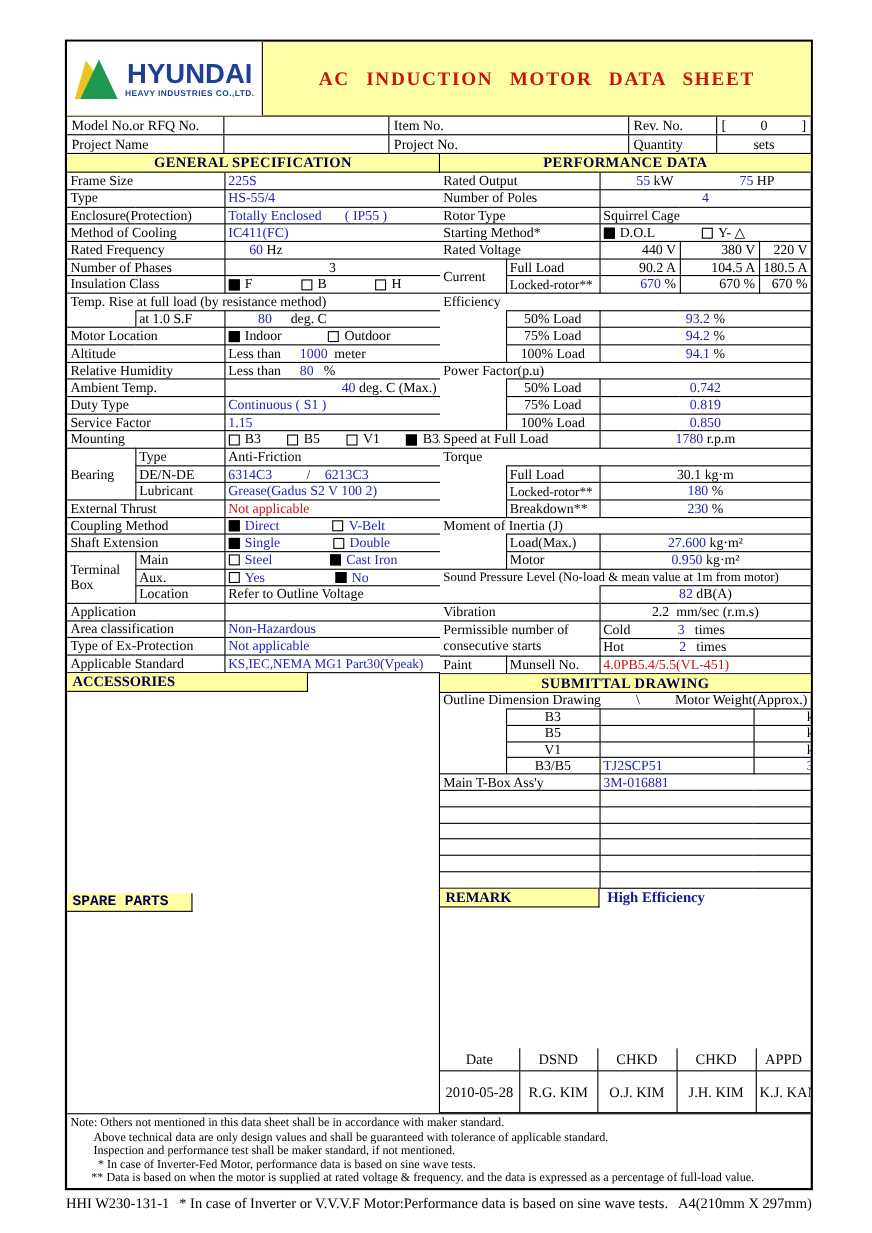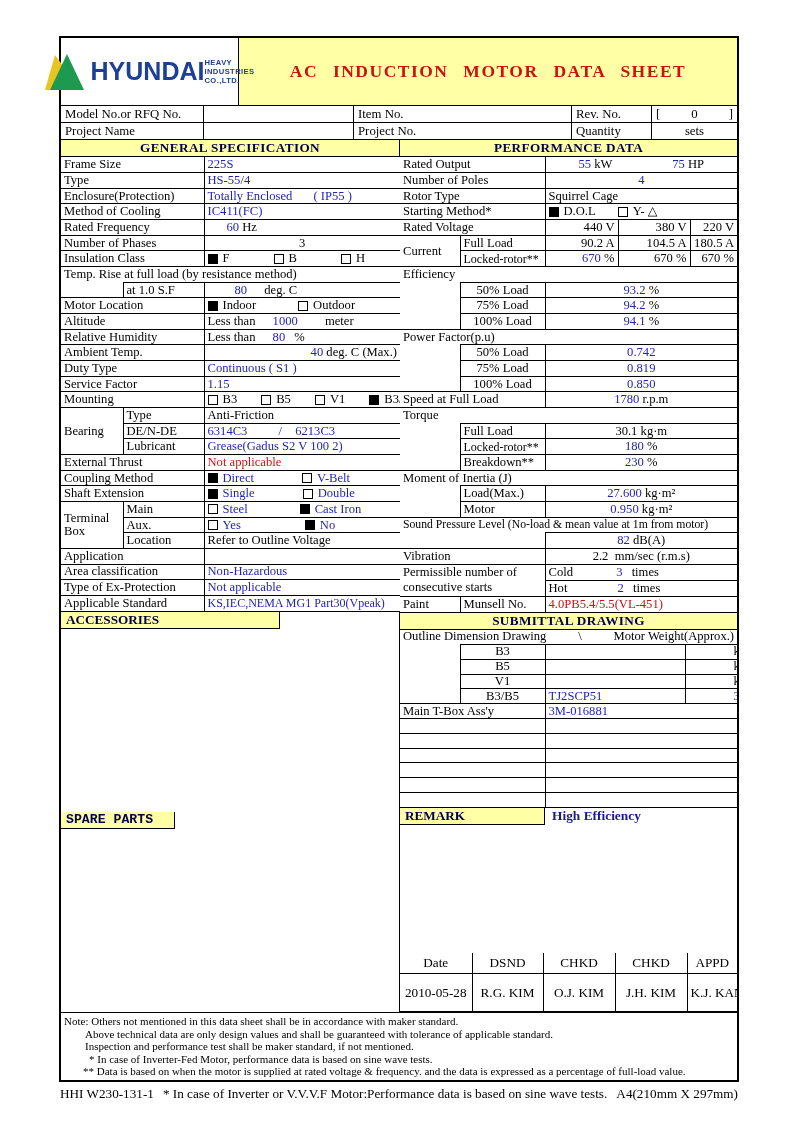--- a/index.html
+++ b/index.html
@@ -13,21 +13,21 @@
   .hdr { height:68px; display:flex; background:#ffffa6; border-bottom:1px solid #000; }
   .logo-cell { width:178px; background:#fff; border-right:1px solid #000;
                display:flex; align-items:center; justify-content:center; gap:6px; }
   .logo-tri { position:relative; width:40px; height:36px; flex:none; }
   .logo-tri .y { position:absolute; left:0; top:1px; width:0; height:0;
                  border-left:10px solid transparent; border-right:26px solid transparent;
                  border-bottom:35px solid #e8c520; }
   .logo-tri .g { position:absolute; left:5px; top:0; width:0; height:0;
                  border-left:17px solid transparent; border-right:17px solid transparent;
                  border-bottom:36px solid #1d9a50; }
-  .logo-txt { display:flex; flex-direction:row; align-items:center;
+  .logo-txt { display:flex; flex-direction:column; align-items:center;
               font-family:"Liberation Sans", sans-serif; color:#1d3f94; }
   .logo-brand { font-size:25px; font-weight:bold; letter-spacing:0px; line-height:25px; }
   .logo-sub { font-size:7.6px; font-weight:bold; letter-spacing:0.4px; }
   .title-cell { flex:1; display:flex; align-items:center; justify-content:center; }
   .doc-title { color:#cc1111; font-size:17.5px; font-weight:bold;
                letter-spacing:1.5px; word-spacing:9px; }
 
   
   .info-row { height:17px; display:flex; border-bottom:1px solid #000; font-size:12.8px; }
   .info-row > div { border-right:1px solid #000; padding:0 4px; display:flex; align-items:center; overflow:hidden; white-space:nowrap; }
@@ -223,21 +223,21 @@
                       <span>Outdoor</span>
                     </span>
               </span>
             </td>
           </tr>
           <tr>
             <td colspan="2">Altitude</td>
             <td>
               <span>Less than</span>
               <span class="blue" style="margin-left:14px">1000</span>
-              <span style="margin-left:24px">meter</span>
+              <span style="margin-left:3px">meter</span>
             </td>
           </tr>
           <tr>
             <td colspan="2">Relative Humidity</td>
             <td>
               <span>Less than</span>
               <span class="blue" style="margin-left:14px">80</span>
               <span style="margin-left:6px">%</span>
             </td>
           </tr>
@@ -421,21 +421,21 @@
             <td colspan="2">Number of Poles</td>
             <td colspan="3" class="vcenter blue">4</td>
           </tr>
           <tr>
             <td colspan="2">Rotor Type</td>
             <td colspan="3">Squirrel Cage</td>
           </tr>
           <tr>
             <td colspan="2">Starting Method*</td>
             <td colspan="3">
-              <span class="opts" style="gap:22px">
+              <span class="opts" style="gap:42px">
                 <span class="opt">
                       <span class="cb on"></span>
                       <span>D.O.L</span>
                     </span>
                 <span class="opt">
                       <span class="cb off"></span>
                       <span>Y- △</span>
                     </span>
               </span>
             </td>

